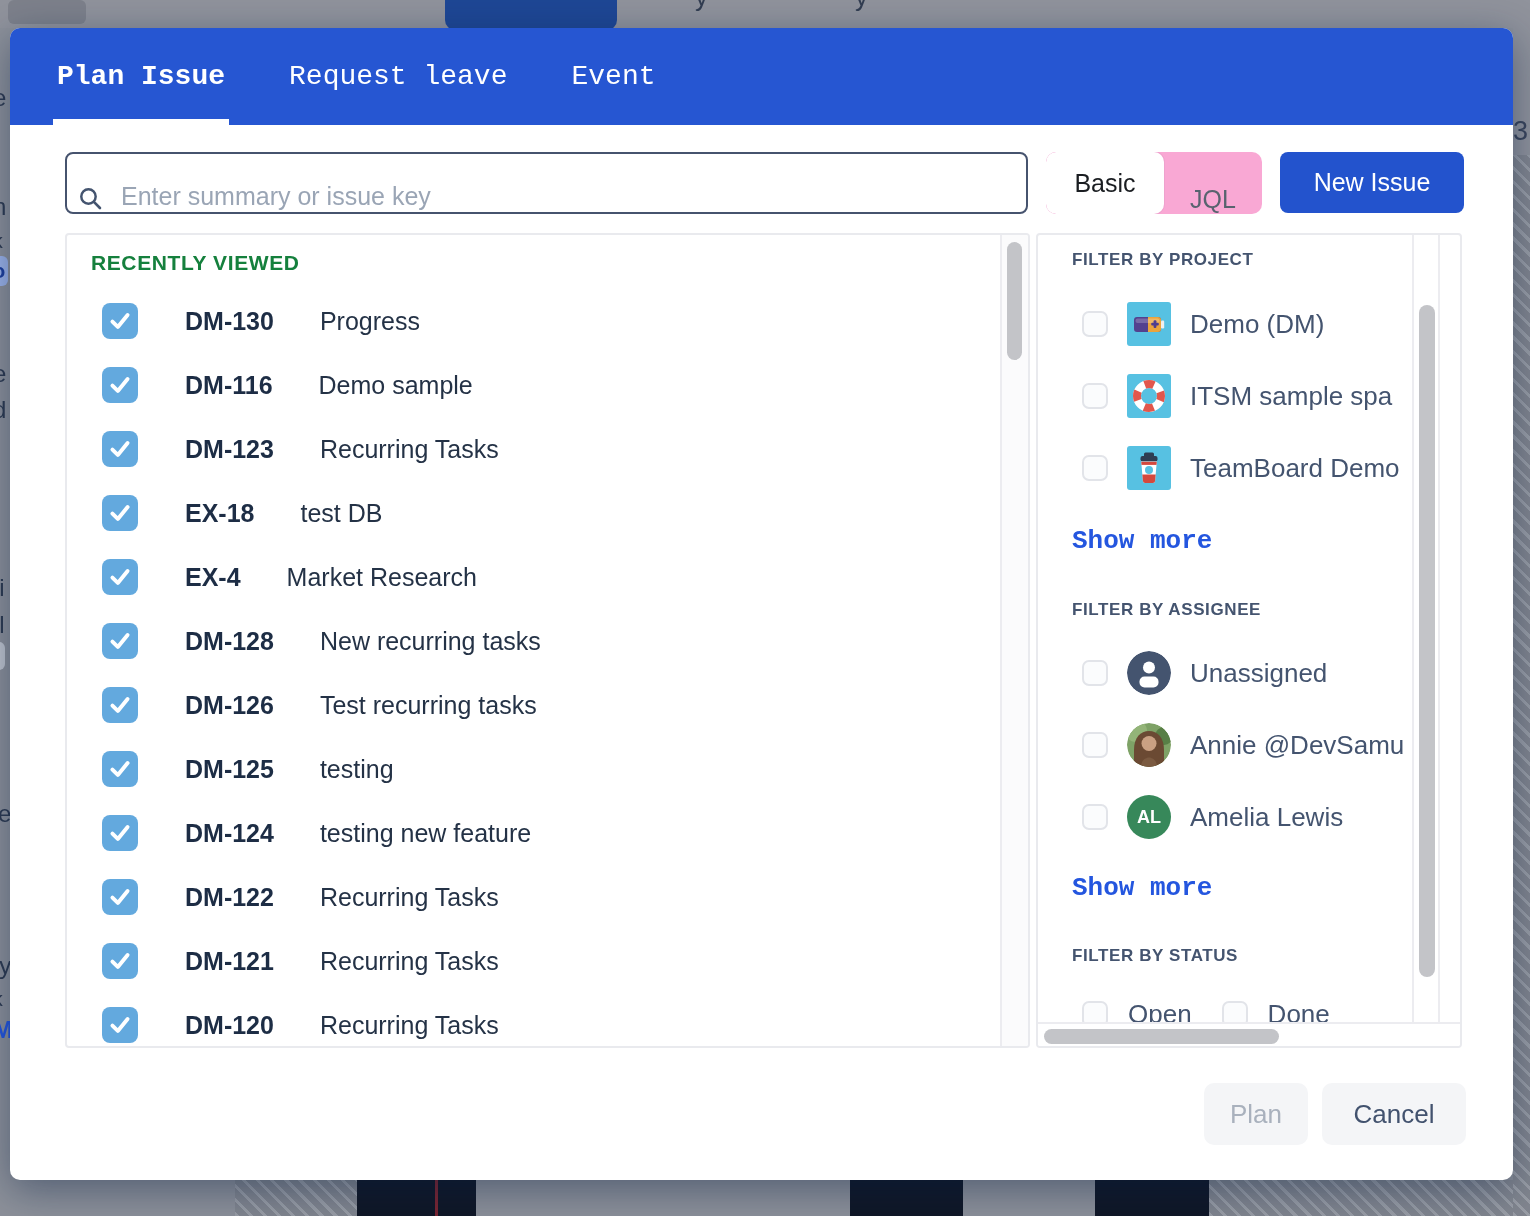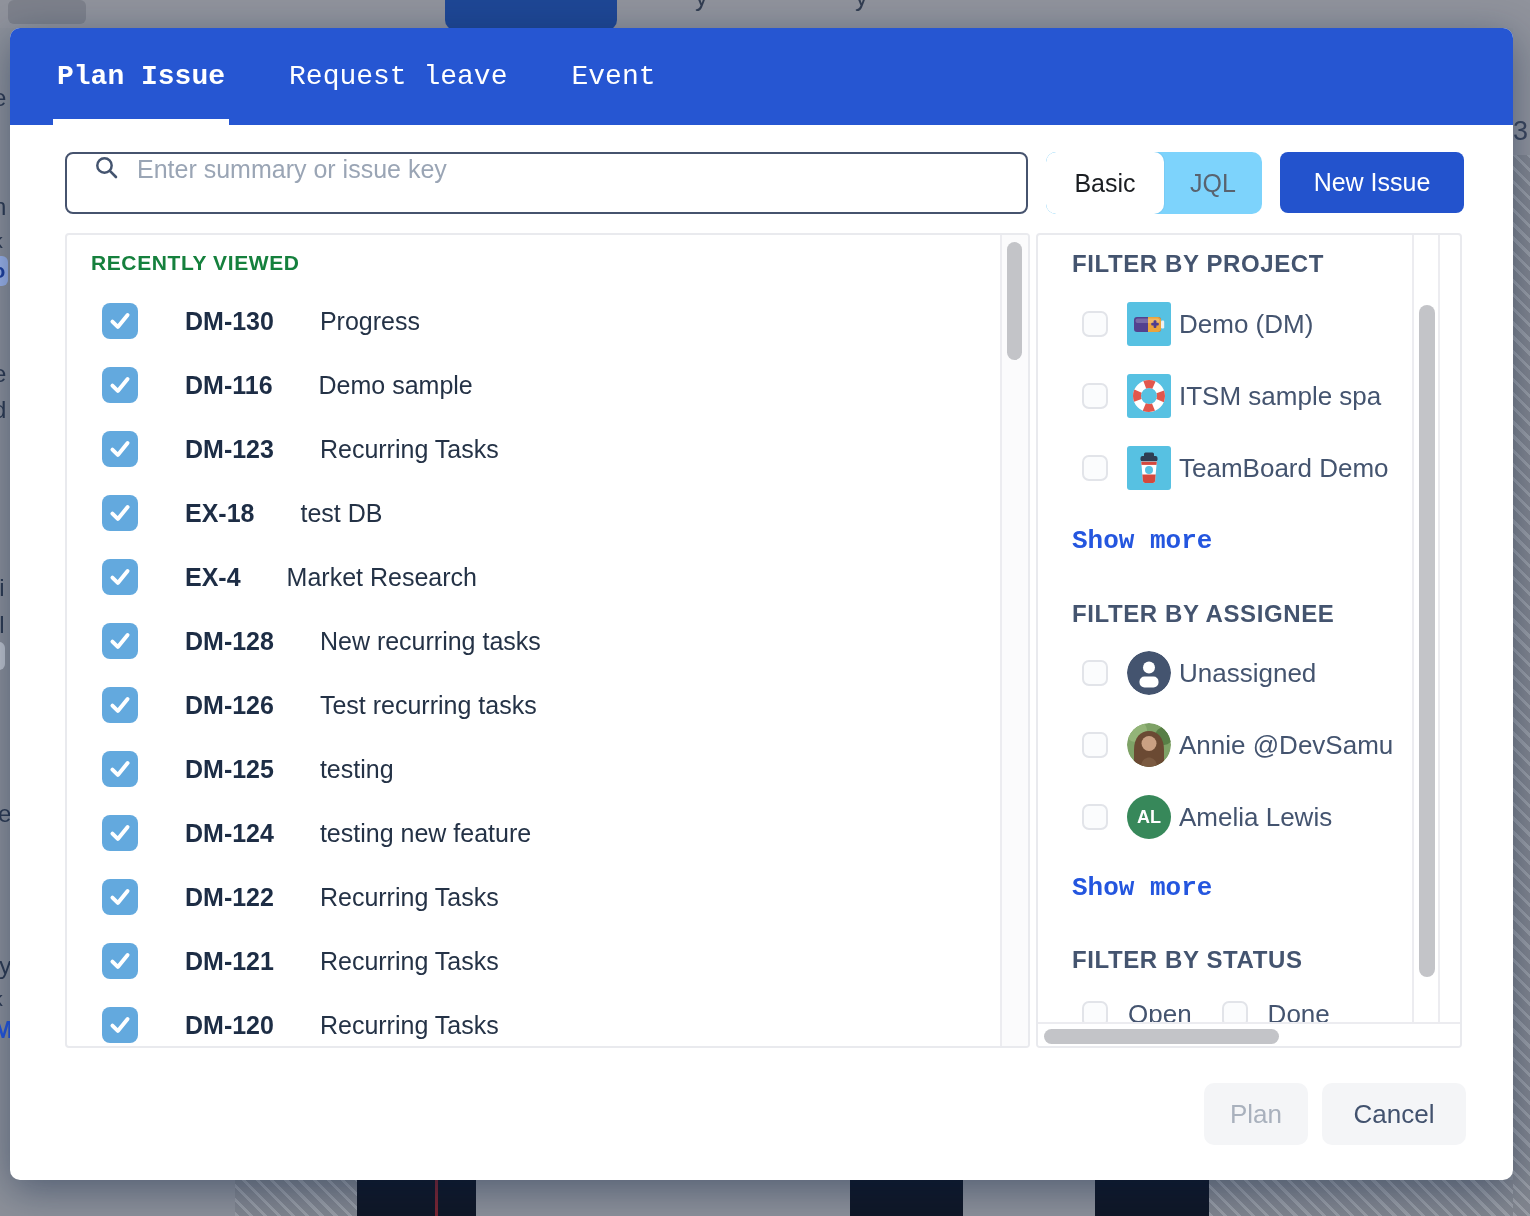--- a/index.html
+++ b/index.html
@@ -32,27 +32,27 @@
   #modal{position:absolute;left:10px;top:28px;width:1503px;height:1152px;background:#ffffff;
     border-radius:10px;box-shadow:0 10px 40px rgba(9,30,66,.45);}
   .modal-header{position:absolute;left:0;top:0;width:100%;height:97px;background:#2656d2;
     border-radius:10px 10px 0 0;display:flex;align-items:center;padding-left:47px;}
   .tab{position:relative;height:97px;display:flex;align-items:center;margin-right:64px;
     color:#fff;font-size:28px;font-weight:500;cursor:default;font-family:Liberation Mono, monospace;}
   .tab.active{font-weight:700;}
   .tab.active::after{content:"";position:absolute;left:-4px;right:-4px;bottom:0;height:6px;background:#fff;}
 
   .search-box{position:absolute;left:55px;top:124px;width:963px;height:62px;border:2px solid #46536e;
-    border-radius:8px;display:flex;align-items:flex-start;padding-left:26px;gap:15px;background:#fff;}
+    border-radius:8px;display:flex;align-items:flex-end;padding-left:10px;gap:15px;background:#fff;}
   .search-box input{border:none;outline:none;font-size:25px;color:#172b4d;width:860px;
     font-family:"Liberation Sans",sans-serif;background:transparent;}
   .search-box input::placeholder{color:#9aa5b5;}
 
-  .segmented{position:absolute;left:1036px;top:124px;width:216px;height:62px;background:#7dd3fc;
-    border-radius:10px;display:flex;overflow:hidden;}
+  .segmented{position:absolute;left:1036px;top:124px;width:216px;height:62px;background:#f9a8d4;
+    border-radius:10px;display:flex;overflow:hidden;align-items:flex-end;}
   .seg-basic{width:118px;height:62px;background:#ffffff;border-radius:10px;display:flex;align-items:center;
     justify-content:center;font-size:25px;color:#1a1d21;font-weight:500;box-shadow:0 0 0 1px rgba(9,30,66,.04);}
   .seg-jql{flex:1;display:flex;align-items:center;justify-content:center;font-size:25px;color:#59636f;}
 
   .new-issue{position:absolute;left:1270px;top:124px;width:184px;height:61px;background:#2353cd;
     border-radius:8px;color:#fff;font-size:25px;font-weight:500;display:flex;align-items:center;justify-content:center;border:none;}
 
   
   .left-panel{position:absolute;left:55px;top:205px;width:965px;height:815px;border:2px solid #e9eaee;
     border-radius:4px;overflow:hidden;background:#fff;}
@@ -62,28 +62,28 @@
     justify-content:center;flex:none;margin-right:16px;cursor:pointer;}
   .rv-key{font-size:25px;font-weight:700;color:#1d2d45;margin-right:15px;white-space:nowrap;}
   .rv-sum{font-size:25px;color:#243246;white-space:nowrap;}
   .lp-scroll{position:absolute;right:0;top:0;width:28px;height:100%;border-left:2px solid #ececf0;background:#fbfbfc;}
   .lp-thumb{position:absolute;left:5px;top:7px;width:15px;height:118px;background:#c3c4c8;border-radius:8px;}
 
   
   .right-panel{position:absolute;left:1026px;top:205px;width:426px;height:815px;border:2px solid #e9eaee;
     border-radius:4px;overflow:hidden;background:#fff;}
   .rp-content{position:absolute;left:0;top:0;width:372px;height:787px;overflow:hidden;}
-  .rp-title{position:absolute;left:34px;font-size:24px;font-weight:700;color:#44546f;letter-spacing:.6px;white-space:nowrap;}
+  .rp-title{position:absolute;left:34px;font-size:17px;font-weight:700;color:#44546f;letter-spacing:.6px;white-space:nowrap;}
   .filter-row{position:absolute;left:44px;height:72px;display:flex;align-items:center;white-space:nowrap;}
   .f-check{width:26px;height:26px;border-radius:7px;border:2px solid #e2e4e9;background:#fbfcfd;flex:none;cursor:pointer;}
   .avatar{width:44px;height:44px;flex:none;margin-left:19px;}
   .avatar.round{border-radius:50%;overflow:hidden;}
   .avatar.initials{background:#37885a;border-radius:50%;color:#fff;font-size:18px;font-weight:700;
     display:flex;align-items:center;justify-content:center;}
-  .f-label{font-size:26px;color:#44546f;margin-left:8px;}
+  .f-label{font-size:26px;color:#44546f;margin-left:19px;}
   .f-label.nearlbl{margin-left:20px;}
   .show-more{position:absolute;left:34px;font-size:26px;font-weight:700;color:#2456df;cursor:pointer;font-family:Liberation Mono, monospace;}
   .rp-vscroll{position:absolute;left:374px;top:0;width:28px;height:787px;border-left:2px solid #ececf0;
     border-right:2px solid #ececf0;background:#fff;}
   .rp-vthumb{position:absolute;left:5px;top:70px;width:16px;height:672px;background:#c3c4c8;border-radius:8px;}
   .rp-hscroll{position:absolute;left:0;top:787px;width:422px;height:26px;border-top:2px solid #ececf0;background:#fff;}
   .rp-hthumb{position:absolute;left:6px;top:5px;width:235px;height:15px;background:#c3c4c8;border-radius:8px;}
   .status-gap{width:30px;flex:none;}
 
   

